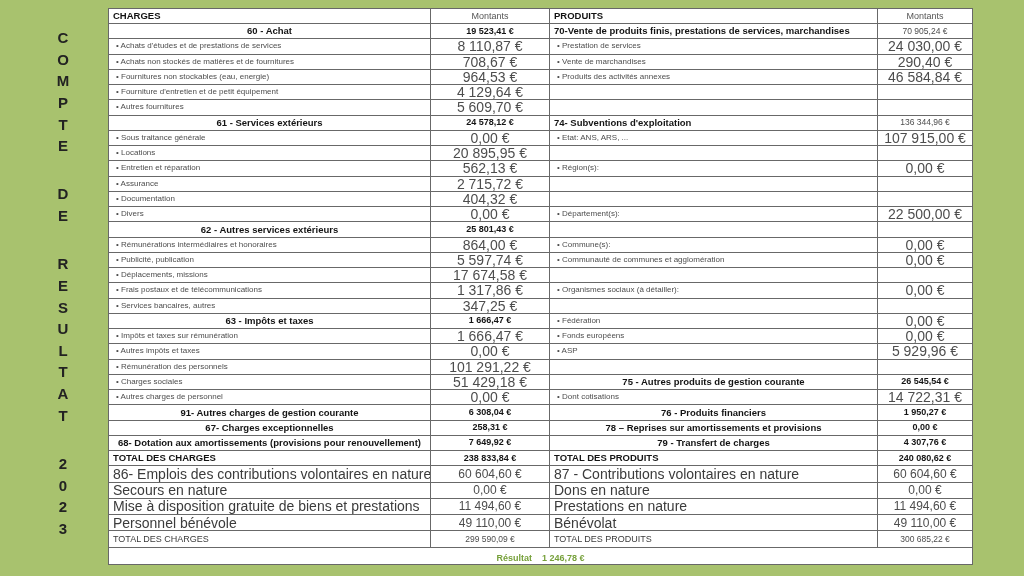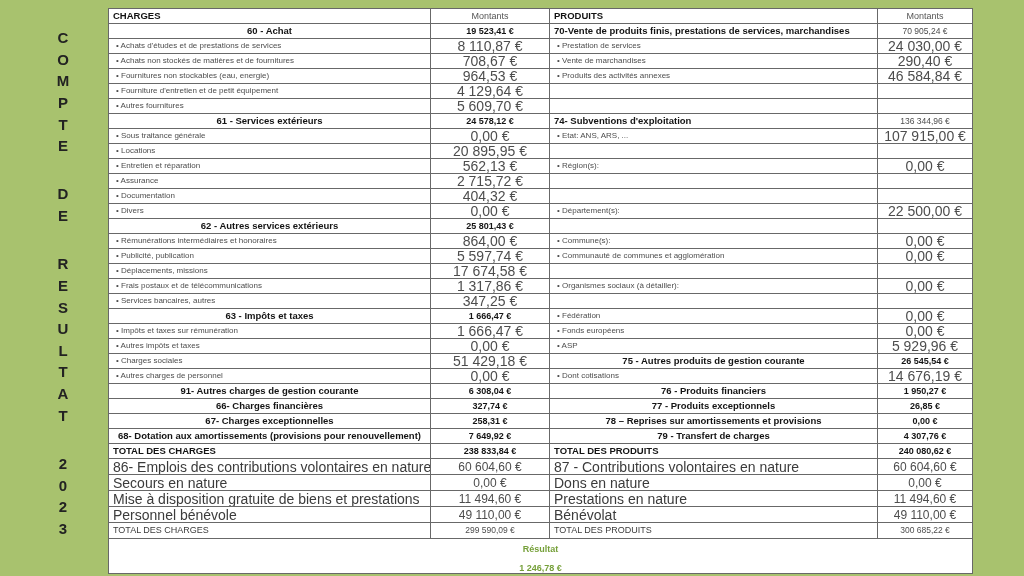--- a/index.html
+++ b/index.html
@@ -49,21 +49,21 @@
   
   .val{text-align:center;}
   .val.sub{font-size:14px;color:#4d4d4d;}
   .val.section{font-size:9px;font-weight:700;color:#141414;}
   .val.section-lite{font-size:8.5px;color:#4d4d4d;}
   .val.total{font-size:9px;font-weight:700;color:#141414;}
   .val.plain{font-size:12px;color:#4d4d4d;}
   .val.total-lite{font-size:8.5px;color:#4d4d4d;}
   
   .result-cell{text-align:center;background:#fff;}
-  .result-wrap{display:inline-flex;gap:10px;align-items:center;flex-direction:column;}
+  .result-wrap{display:inline-flex;gap:10px;align-items:center;}
   .result-label,.result-value{
     font-weight:700;font-size:9px;color:var(--result,#76a03a);
   }
 </style>
 </head>
 <body>
 
 <div class="vtitle">
     <div class="vletter">C</div>
     <div class="vletter">O</div>
@@ -232,43 +232,43 @@
           <td class="val sub">1 666,47 €</td>
           <td class="lbl sub">Fonds européens</td>
           <td class="val sub">0,00 €</td>
         </tr>
         <tr class="rh-sub">
           <td class="lbl sub">Autres impôts et taxes</td>
           <td class="val sub">0,00 €</td>
           <td class="lbl sub">ASP</td>
           <td class="val sub">5 929,96 €</td>
         </tr>
+        <tr class="rh-sub">
+          <td class="lbl sub">Rémunération des personnels</td>
+          <td class="val sub">101 291,22 €</td>
+          <td class="lbl "></td>
+          <td class="val "></td>
+        </tr>
         <tr class="rh-section">
           <td class="lbl sub">Charges sociales</td>
           <td class="val sub">51 429,18 €</td>
           <td class="lbl section">75 - Autres produits de gestion courante</td>
           <td class="val section">26 545,54 €</td>
         </tr>
         <tr class="rh-sub">
           <td class="lbl sub">Autres charges de personnel</td>
           <td class="val sub">0,00 €</td>
           <td class="lbl sub">Dont cotisations</td>
-          <td class="val sub">14 676,19 €</td>
+          <td class="val sub">14 722,31 €</td>
         </tr>
         <tr class="rh-section">
           <td class="lbl section">91- Autres charges de gestion courante</td>
           <td class="val section">6 308,04 €</td>
           <td class="lbl section">76 - Produits financiers</td>
           <td class="val section">1 950,27 €</td>
-        </tr>
-        <tr class="rh-section">
-          <td class="lbl section">66-  Charges financières</td>
-          <td class="val section">327,74 €</td>
-          <td class="lbl section">77 - Produits exceptionnels</td>
-          <td class="val section">26,85 €</td>
         </tr>
         <tr class="rh-section">
           <td class="lbl section">67- Charges exceptionnelles</td>
           <td class="val section">258,31 €</td>
           <td class="lbl section">78 – Reprises sur amortissements et provisions</td>
           <td class="val section">0,00 €</td>
         </tr>
         <tr class="rh-section">
           <td class="lbl section">68- Dotation aux amortissements (provisions pour renouvellement)</td>
           <td class="val section">7 649,92 €</td>

